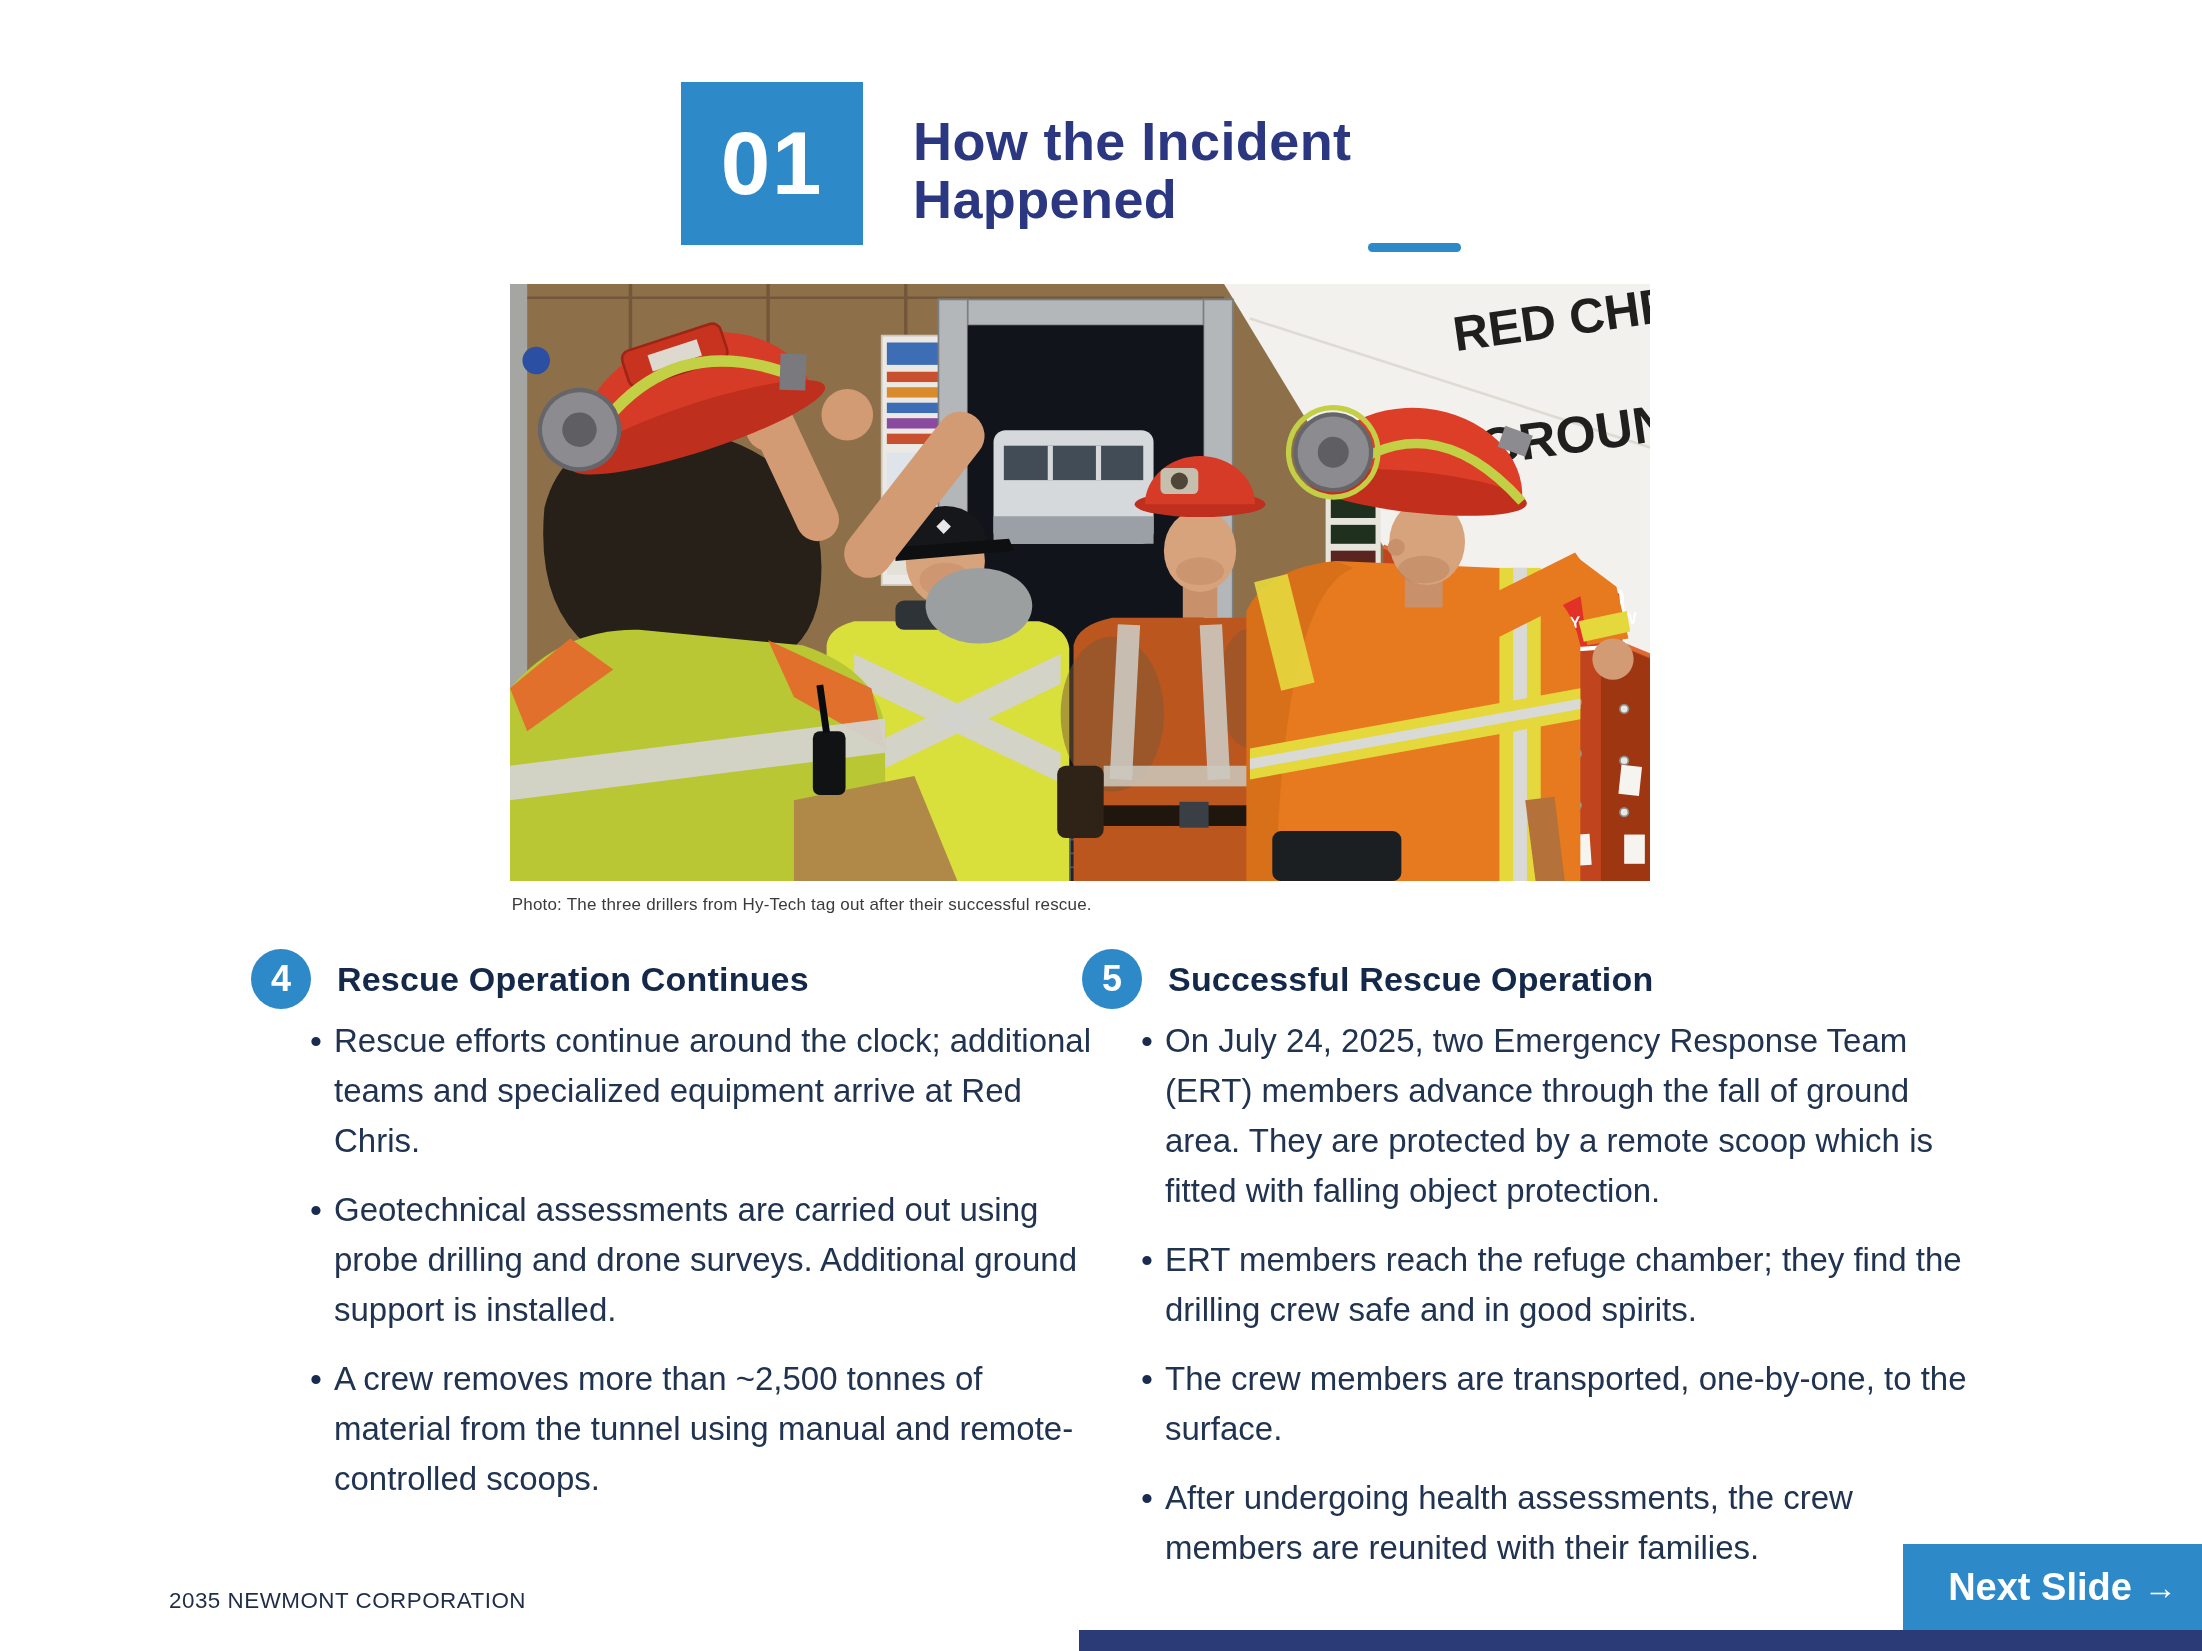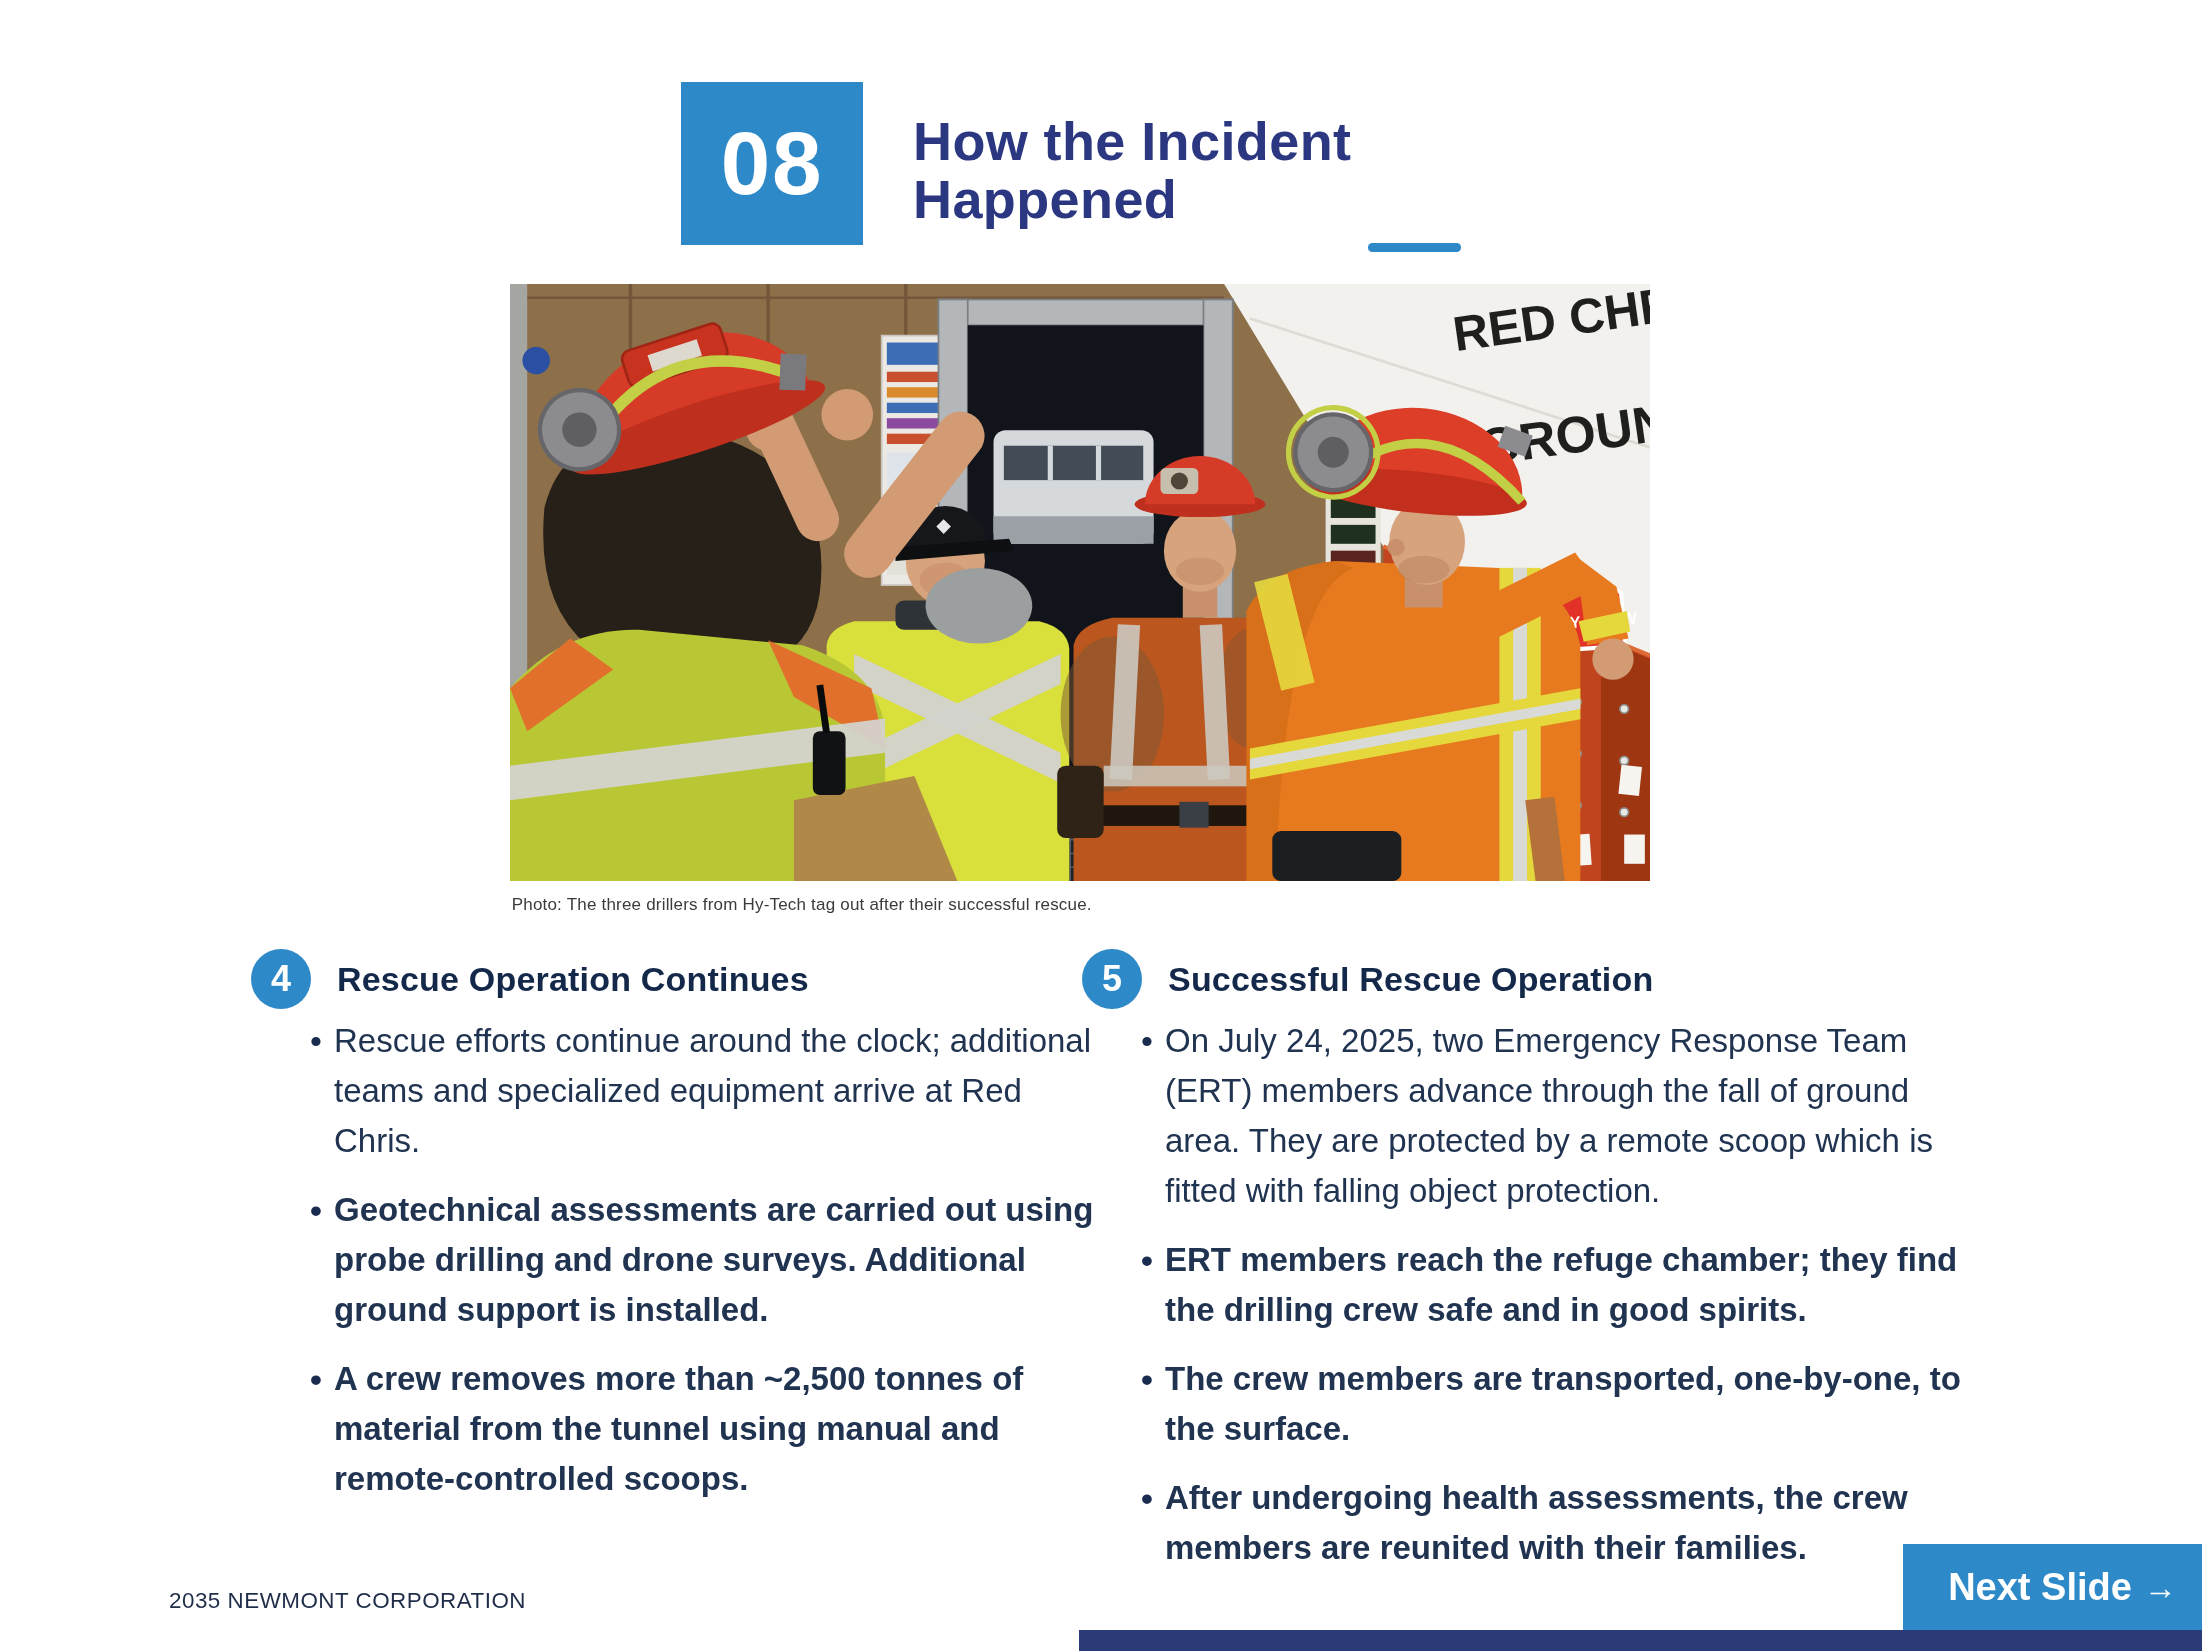--- a/index.html
+++ b/index.html
@@ -43,42 +43,42 @@
     margin:6.9px 0 0 0;padding:0 0 0 83px;list-style:none;
     font-size:33px;line-height:50px;color:#203350;
   }
   .section.col1 ul{width:774px;}
   .section.col2 ul{width:804px;}
   .section li{position:relative;}
   .section li::before{
     content:"\2022";position:absolute;left:-24px;top:0;
     color:#1a2b50;font-size:34px;
   }
-  .section li + li{margin-top:19px;font-weight:bold;}
+  .section li + li{margin-top:19px;}
   
   .copyright{
     left:169px;top:1588px;font-size:22.4px;color:#1F2D49;letter-spacing:0.5px;
   }
   .next-btn{
     left:1903px;top:1544px;width:299px;height:86px;background:#2D89C8;
     color:#ffffff;display:flex;align-items:center;justify-content:center;gap:12px;
     font-size:38px;font-weight:700;cursor:pointer;user-select:none;padding-left:10px;
   }
   .next-btn .arrow{font-weight:400;font-size:33px;position:relative;top:0.9px;}
   .bottom-bar{
     left:1079px;top:1630px;width:1124px;height:21.5px;background:#2B3B78;
   }
 </style>
 </head>
 <body>
 
 <div class="slide">
 
   <div class="abs num-badge">
-    <span>08</span>
+    <span>01</span>
   </div>
   <h1 class="abs page-title"><span>How the Incident</span><br><span>Happened</span></h1>
   <div class="abs title-dash"></div>
 
   <figure class="abs photo">
     <svg viewBox="0 0 1325 694" preserveAspectRatio="none" role="img">
 
       <g>
         <rect x="0" y="0" width="1325" height="694" fill="#8d7049"></rect>
         <line x1="140" y1="0" x2="140" y2="430" stroke="#74573a" stroke-width="4"></line>

